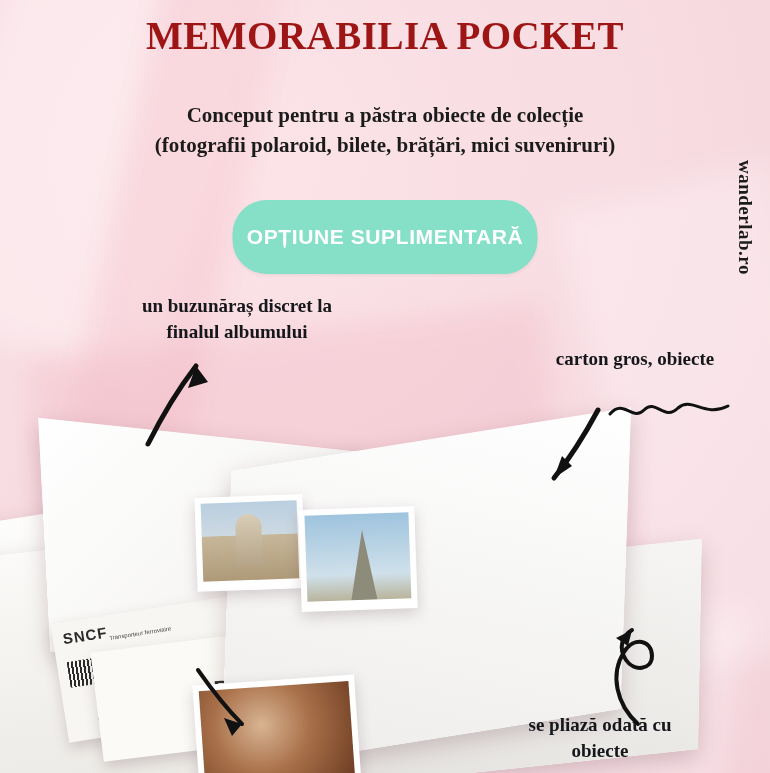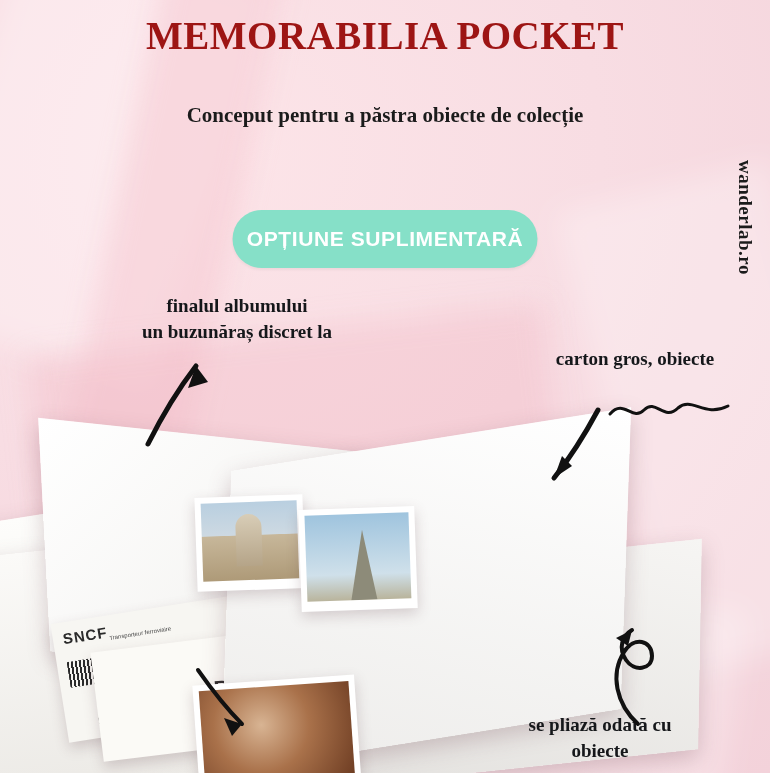--- a/index.html
+++ b/index.html
@@ -61,25 +61,25 @@
     font-size: 21px;
     line-height: 1.45;
     color: #1b1b1b;
     padding: 0 70px;
     box-sizing: border-box;
   }
 
   
   .pill {
     position: absolute;
-    top: 210px;
+    top: 200px;
     left: 50%;
     transform: translateX(-50%);
     width: 305px;
-    height: 58px;
+    height: 74px;
     border-radius: 34px;
     background: #86e0c8;
     display: flex;
     align-items: center;
     justify-content: center;
     box-shadow: 0 2px 3px rgba(0,0,0,0.05);
   }
   .pill-label {
     font-family: "Liberation Sans", sans-serif;
     font-weight: 700;
@@ -316,31 +316,32 @@
     </div>
     <div class="polaroid photo-food">
       <span class="img"></span>
     </div>
   </div>
 
   <div class="title">MEMORABILIA POCKET</div>
 
   <div class="subtitle">
     <div>Conceput pentru a păstra obiecte de colecție</div>
+    <div>(fotografii polaroid, bilete, brățări, mici suveniruri)</div>
   </div>
 
   <div class="pill">
     <span class="pill-label">OPȚIUNE SUPLIMENTARĂ</span>
   </div>
 
   <div class="brand">wanderlab.ro</div>
 
   <div class="callout callout-1">
+    <div>un buzunăraș discret la</div>
     <div>finalul albumului</div>
-    <div>un buzunăraș discret la</div>
   </div>
   <svg class="arrow-svg" style="left:130px; top:340px;" width="110" height="110" viewBox="0 0 110 110">
     <path d="M18 104 C 30 80, 46 52, 66 26" stroke="#111" stroke-width="5" fill="none" stroke-linecap="round"></path>
     <path d="M66 26 L 58 48 L 78 42 Z" fill="#111"></path>
   </svg>
 
   <div class="callout callout-2">
     <div>carton gros, obiecte</div>
   </div>
   <svg class="arrow-svg" style="left:528px; top:396px;" width="220" height="110" viewBox="0 0 220 110">

